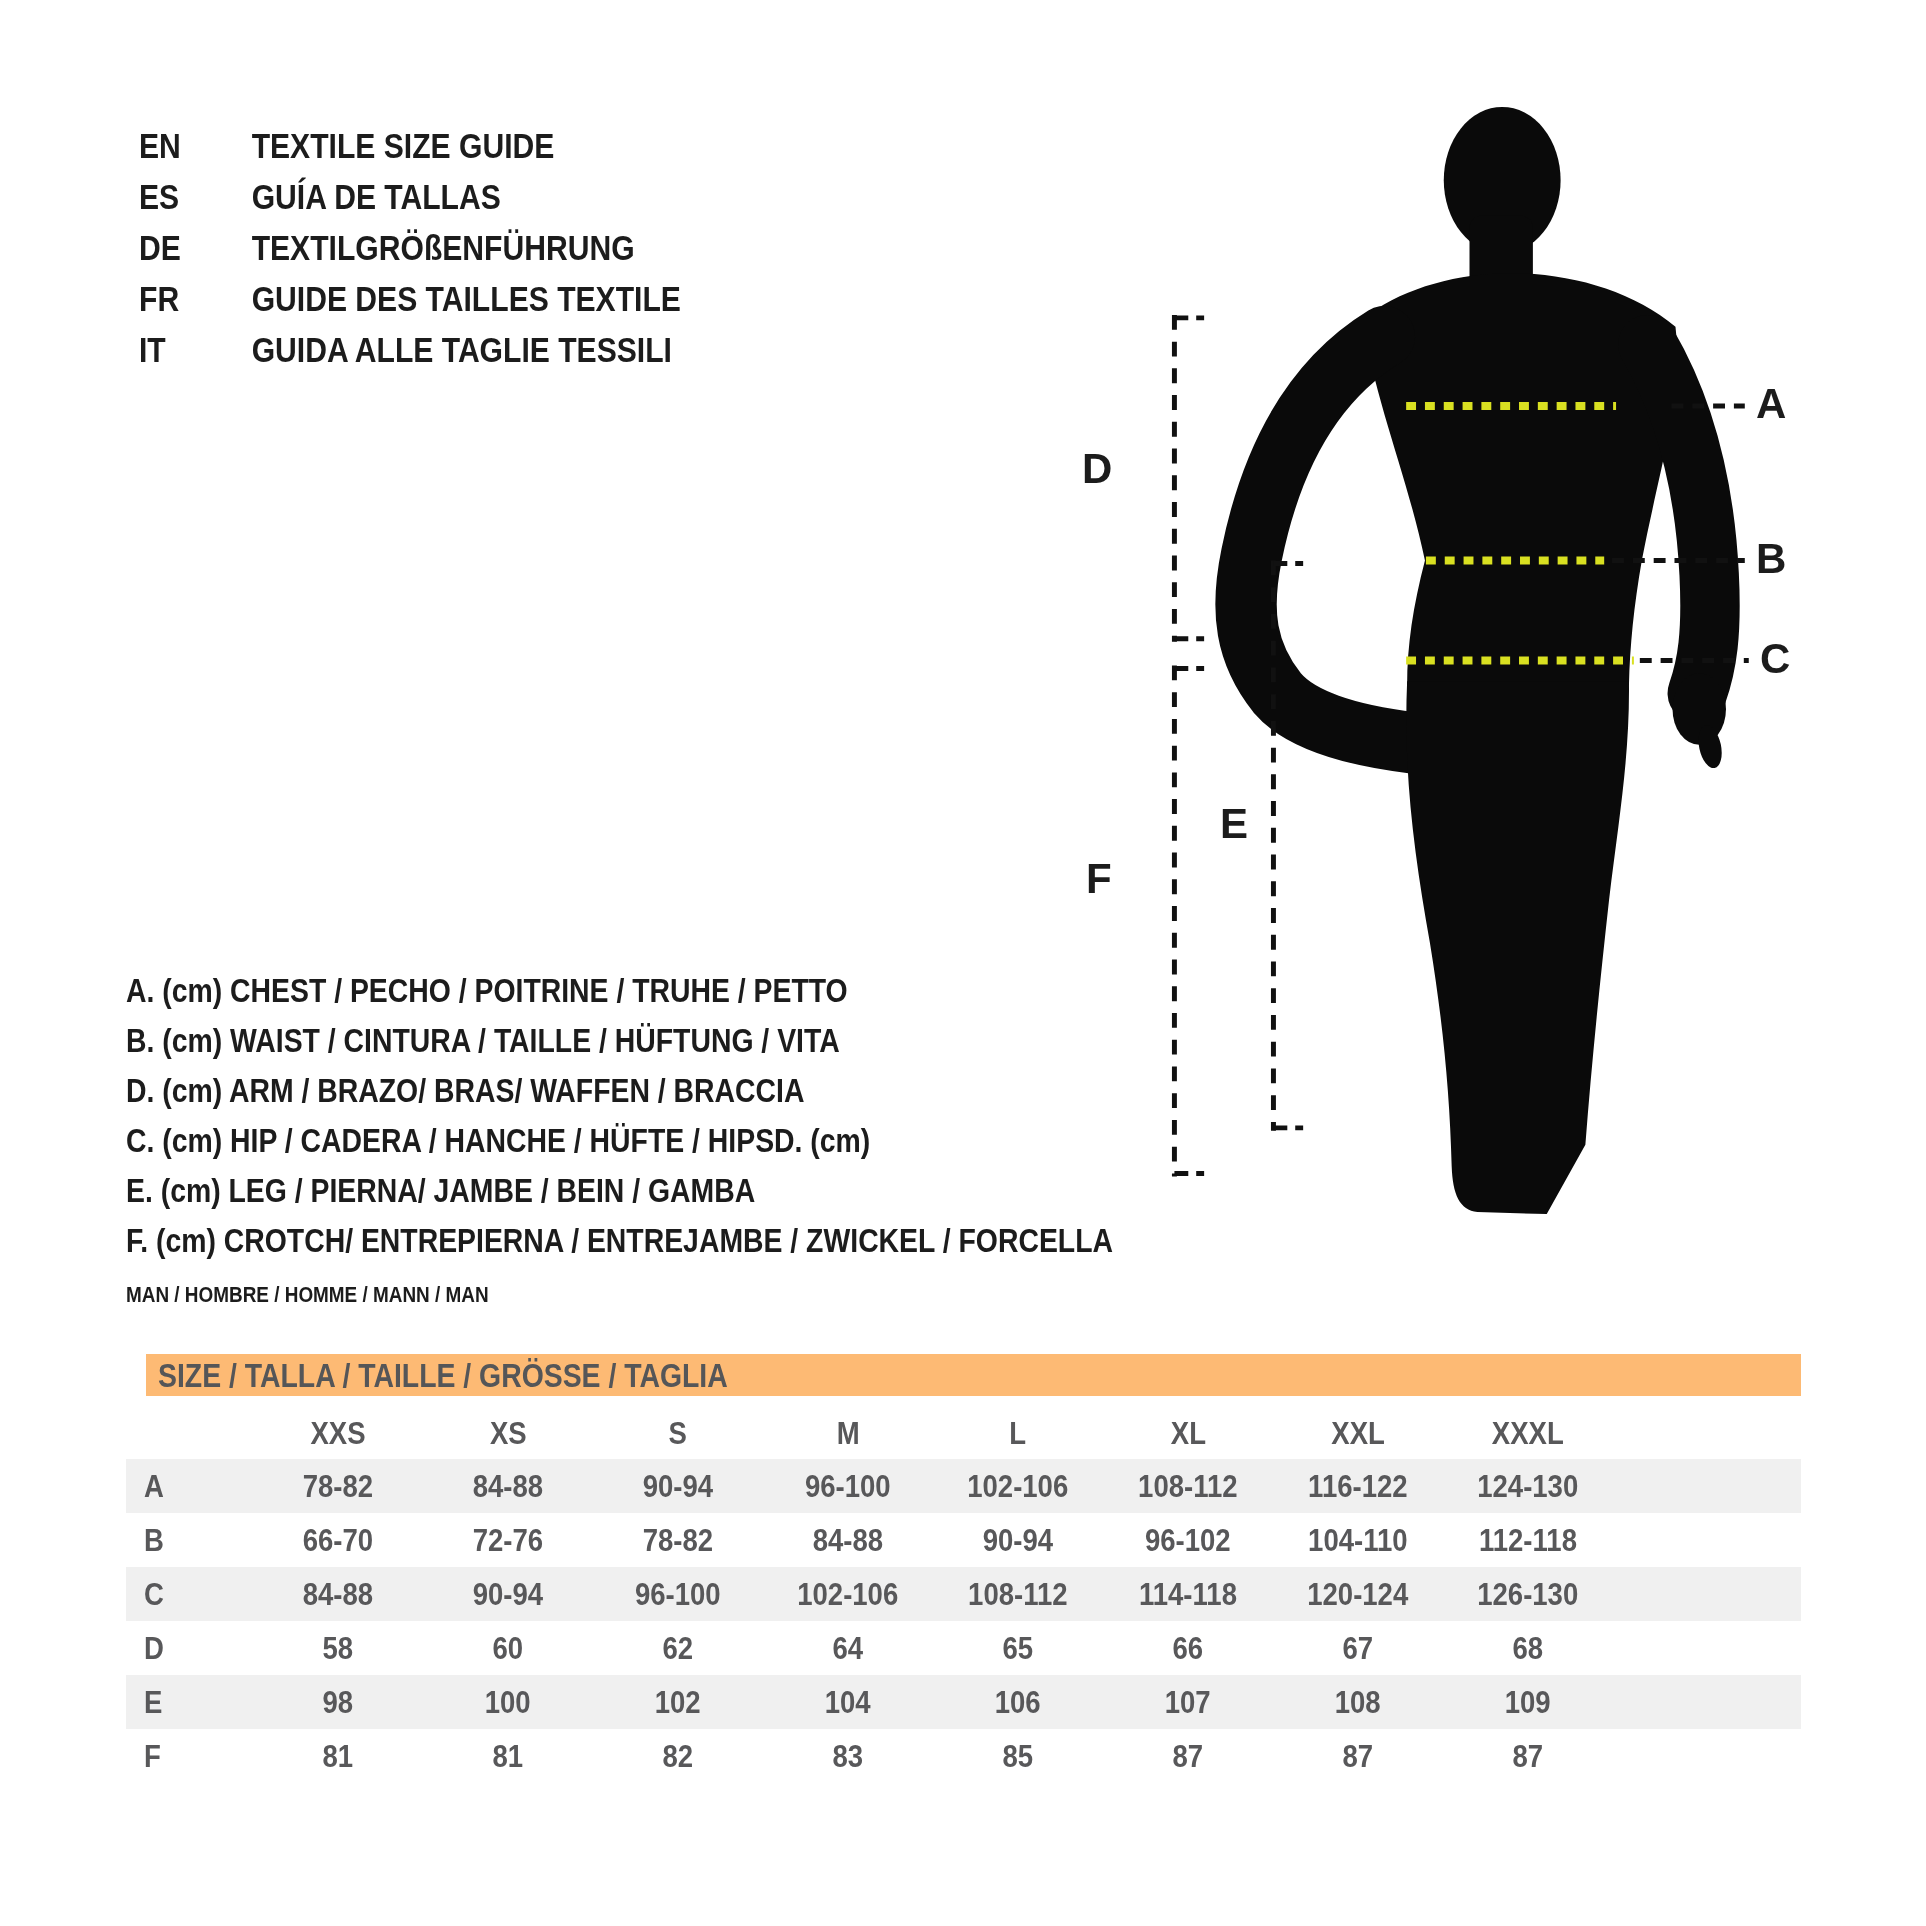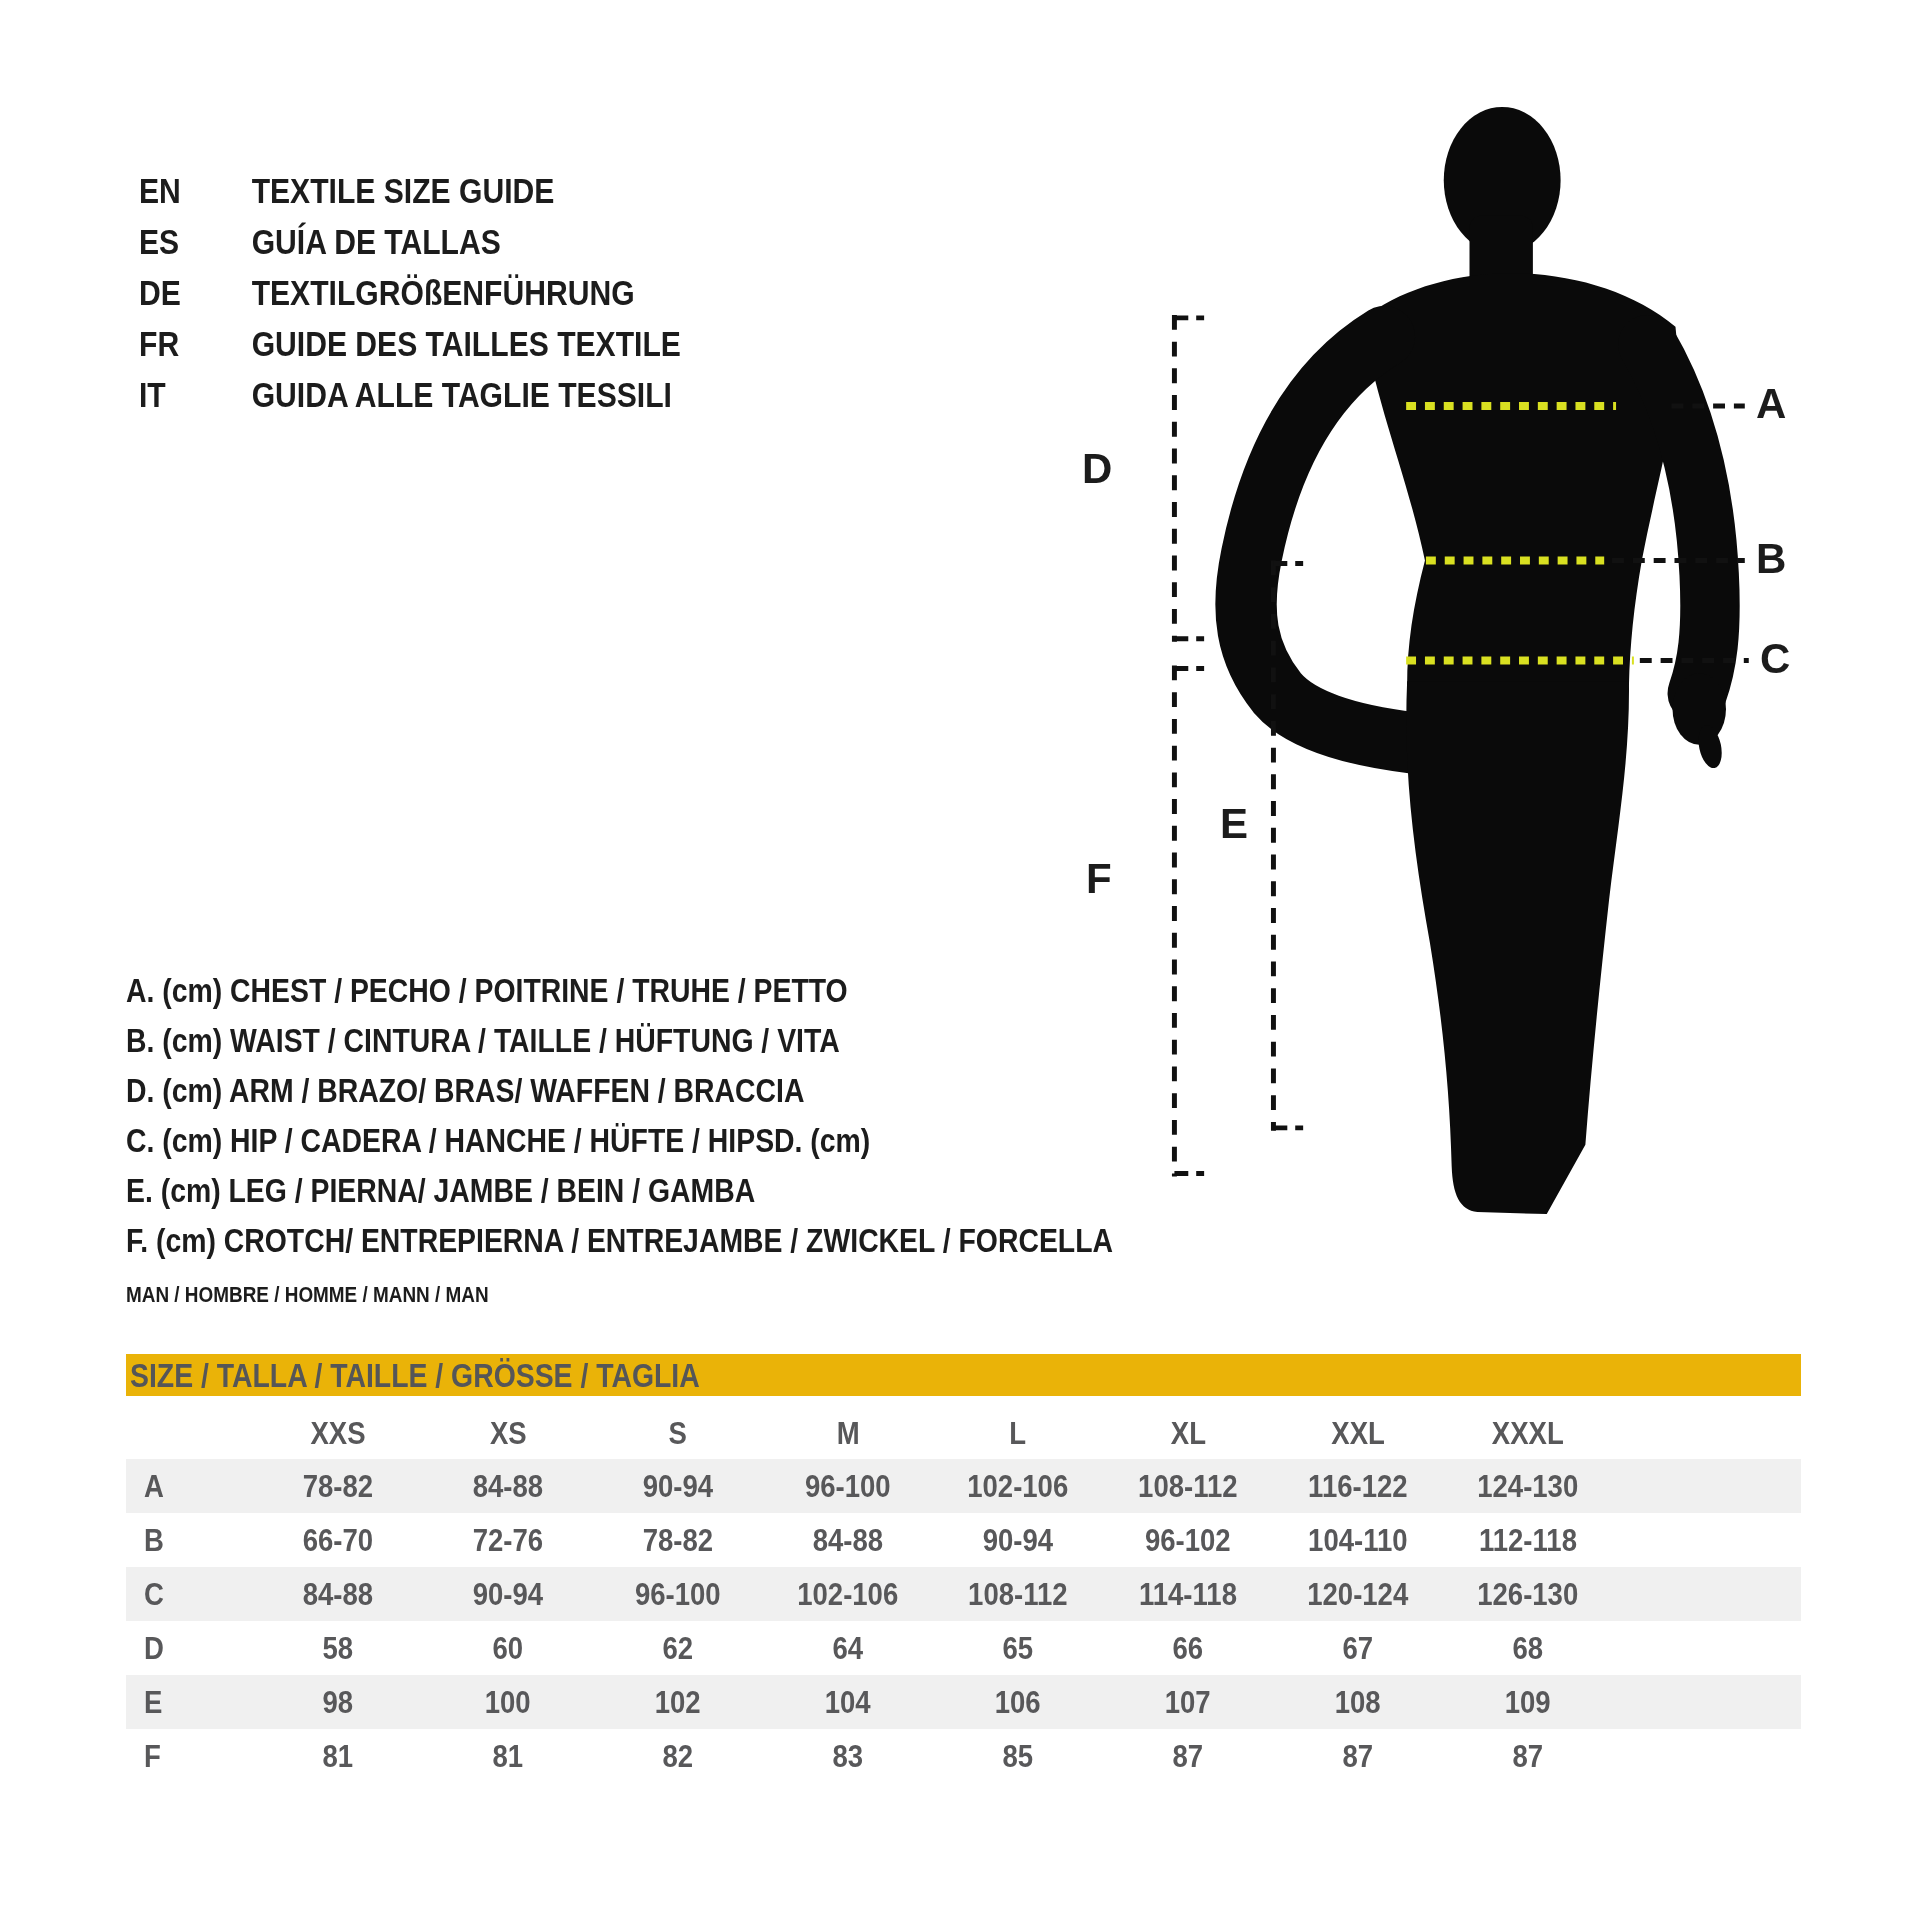--- a/index.html
+++ b/index.html
@@ -4,39 +4,39 @@
 <style>
   html,body { margin:0; padding:0; }
   body {
     width:1927px; height:1927px; position:relative; overflow:hidden;
     background:#ffffff; color:#1c1c1c;
     font-family:"Liberation Sans", sans-serif;
   }
   .cond { display:inline-block; transform:scaleX(0.86); transform-origin:0 50%; white-space:nowrap; }
 
   
-  .lang-list { position:absolute; left:139px; top:120px; font-size:35px; font-weight:bold;margin-top:45px; }
+  .lang-list { position:absolute; left:139px; top:120px; font-size:35px; font-weight:bold; }
   .lang-row { height:51px; line-height:51px; }
   .lang-code { display:inline-block; width:131px; }
 
   
   .diagram-svg { position:absolute; left:0; top:0; pointer-events:none; }
 
   
   .diagram-letter { position:absolute; font-size:42px; font-weight:bold; line-height:44px; }
 
   
   .measure-list { position:absolute; left:126px; top:966px; font-size:33px; font-weight:bold; }
   .measure-row { height:50px; line-height:50px; }
 
   .category-line { position:absolute; left:126px; top:1270px; font-size:22px; font-weight:bold; height:50px; line-height:50px; }
 
   
   .size-table { position:absolute; left:126px; top:1354px; width:1675px; font-weight:bold; color:#58585a; font-size:32px; }
-  .table-header { height:42px; line-height:43px; background:#eab308; padding-left:4px; font-size:33px; color:#555658; }
+  .table-header { height:42px; line-height:43px; background:#fdba74; padding-left:12px; font-size:33px; color:#555658;margin-left:20px; }
   .trow { display:flex; height:54px; line-height:54px; }
   .sizes-row { height:51px; line-height:51px;margin-top:12px; }
   .trow.alt { background:#f0f0f0; }
   .tcell { width:170px; text-align:center; }
   .tcell span { display:inline-block; transform:scaleX(0.86); transform-origin:50% 50%; }
   .label-cell { width:109px; padding-left:18px; text-align:left; }
   .label-cell span { transform-origin:0 50%; }
 </style>
 </head>
 <body>

